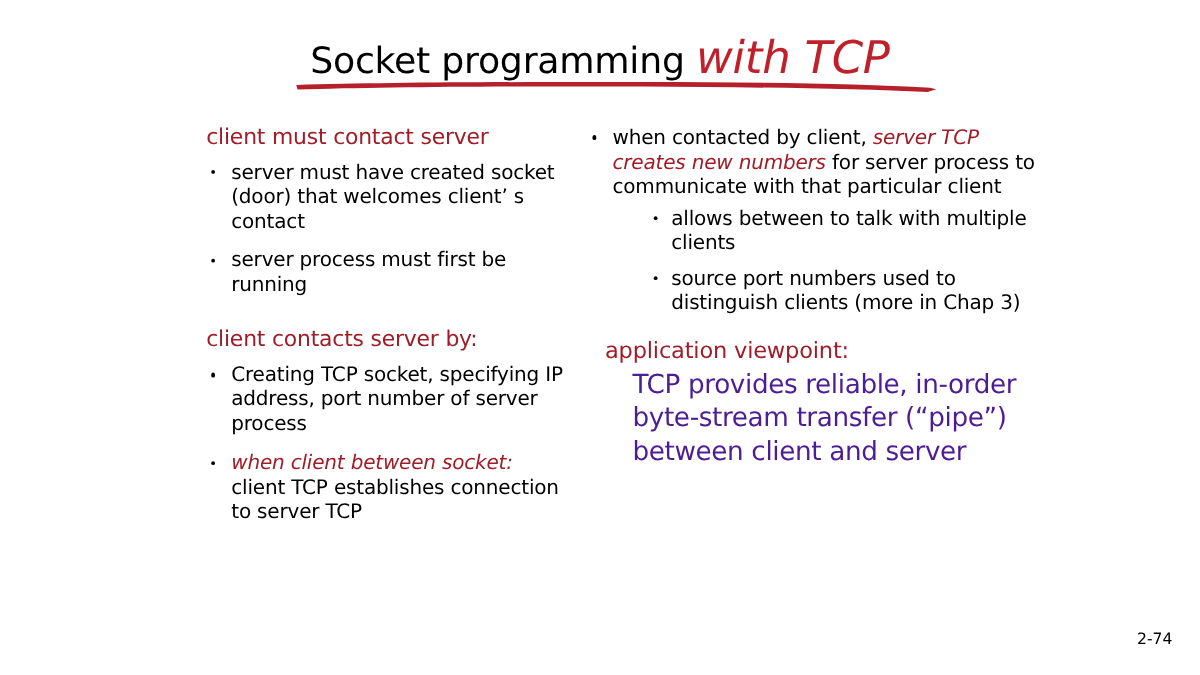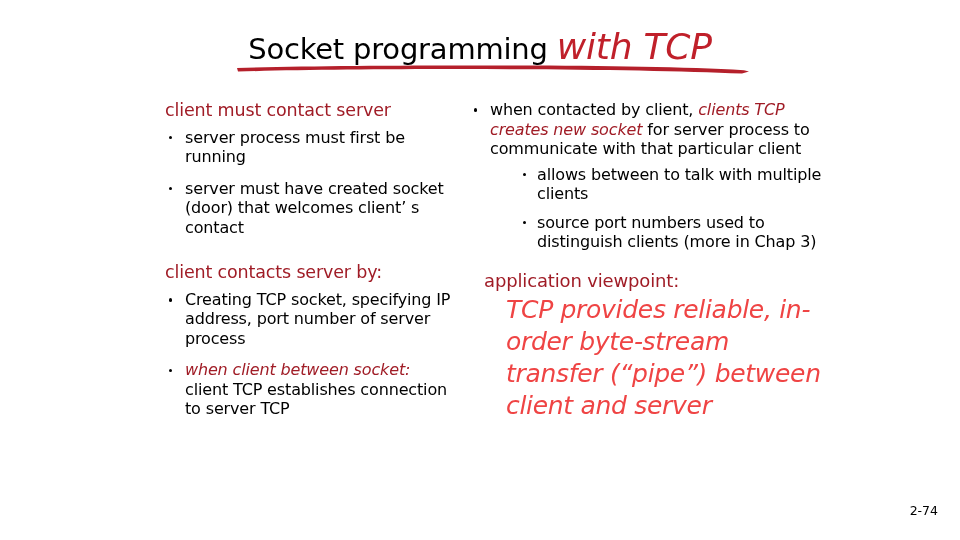--- a/index.html
+++ b/index.html
@@ -149,27 +149,26 @@
   #viewpoint-head {
     font-family: "DejaVu Sans", sans-serif;
     font-size: 18px;
     color: #A01C26;
     line-height: 1.2;
     margin: 0 0 3px 0;
     letter-spacing: -0.15px;
   }
   #viewpoint-body {
     font-family: "DejaVu Sans", sans-serif;
-    font-size: 25px;
-    color: #ef4444;
+    font-size: 21px;
+    color: #4c1d95;
     line-height: 1.28;
     margin: 0;
     padding-left: 22px;
     letter-spacing: -0.3px;
-    font-style: italic;
   }
 
   
   #page-number {
     position: absolute;
     right: 22px;
     bottom: 22px;
     font-family: "DejaVu Sans", sans-serif;
     font-size: 12.5px;
     color: #000000;
@@ -191,25 +190,25 @@
 
   <div id="body">
 
     <div id="col-left" class="column">
 
       <p class="head">client must contact server</p>
 
       <ul class="bullets">
         <li>
           <span class="dot"></span>
+          <span>server must have created socket (door) that welcomes client’ s contact</span>
+        </li>
+        <li>
+          <span class="dot"></span>
           <span>server process must first be running</span>
-        </li>
-        <li>
-          <span class="dot"></span>
-          <span>server must have created socket (door) that welcomes client’ s contact</span>
         </li>
       </ul>
 
       <p class="head" id="head-contacts">client contacts server by:</p>
 
       <ul class="bullets">
         <li>
           <span class="dot"></span>
           <span>Creating TCP socket, specifying IP address, port number of server process</span>
         </li>
@@ -221,21 +220,21 @@
       </ul>
 
     </div>
 
     <div id="col-right" class="column">
 
       <ul class="bullets">
         <li>
           <span class="dot"></span>
           <span>when contacted by client,</span>
-          <span class="em-red">clients TCP creates new socket</span>
+          <span class="em-red">server TCP creates new numbers</span>
           <span>for server process to communicate with that particular client</span>
 
           <ul class="sub">
             <li>
               <span class="dot"></span>
               <span>allows between to talk with multiple clients</span>
             </li>
             <li>
               <span class="dot"></span>
               <span>source port numbers used to distinguish clients (more in Chap 3)</span>

